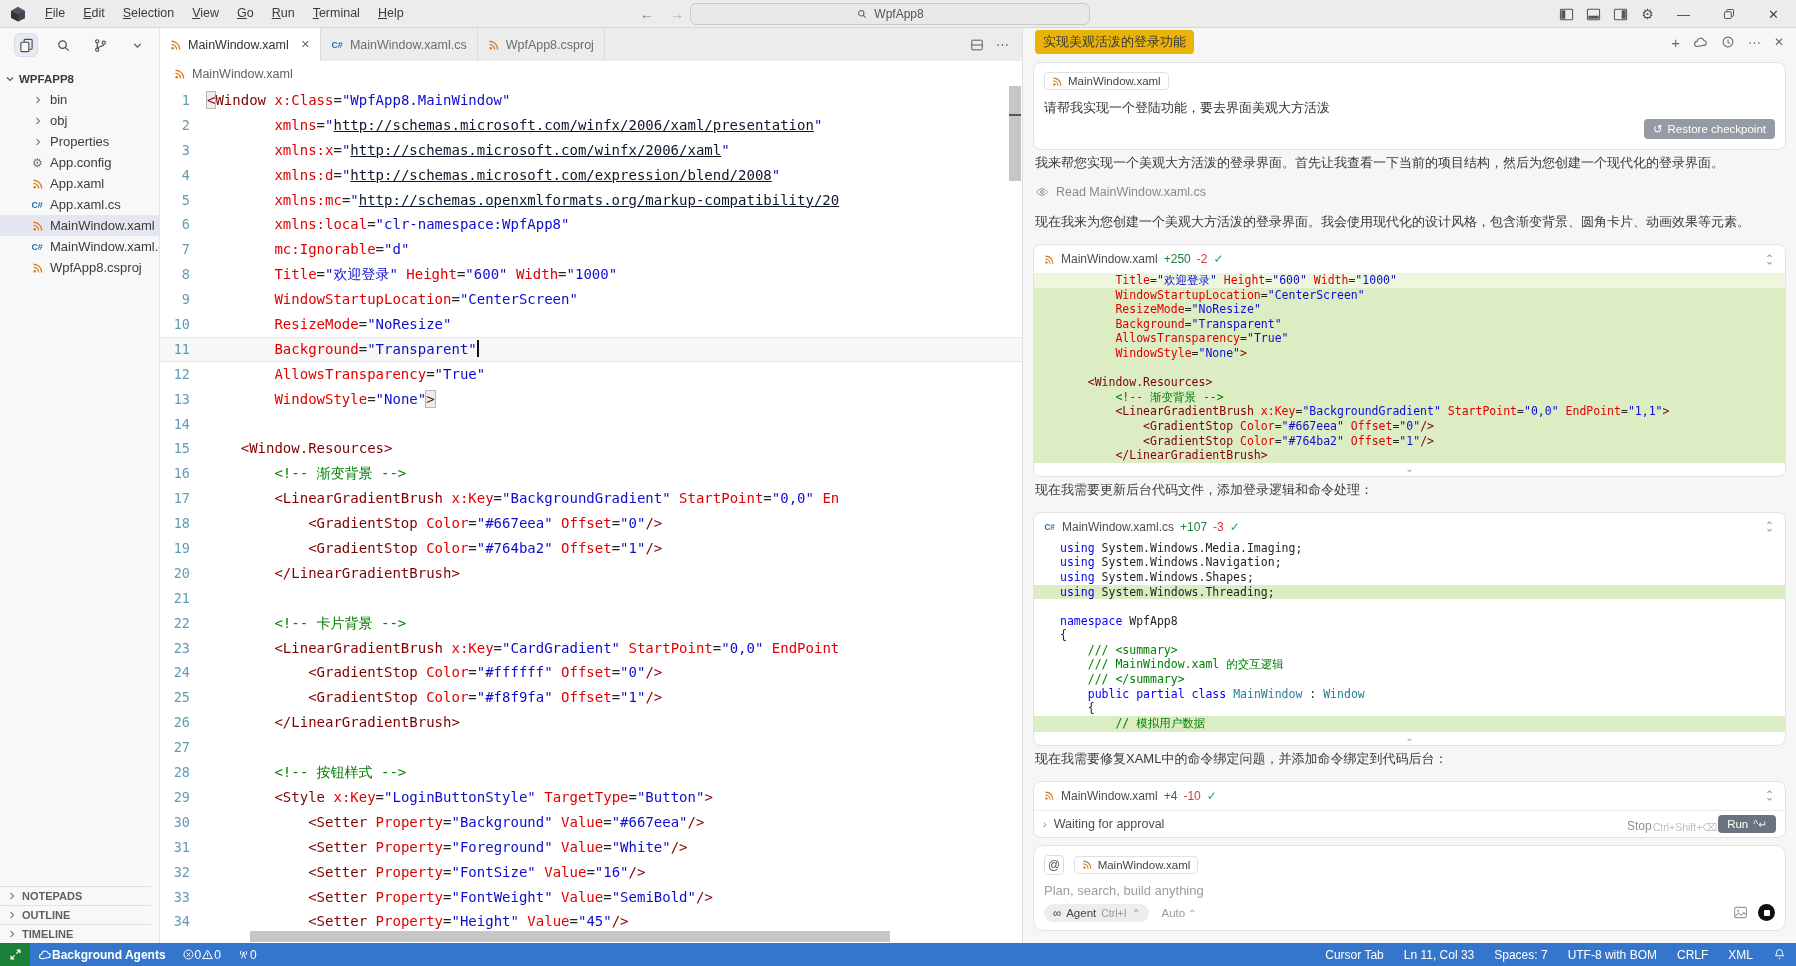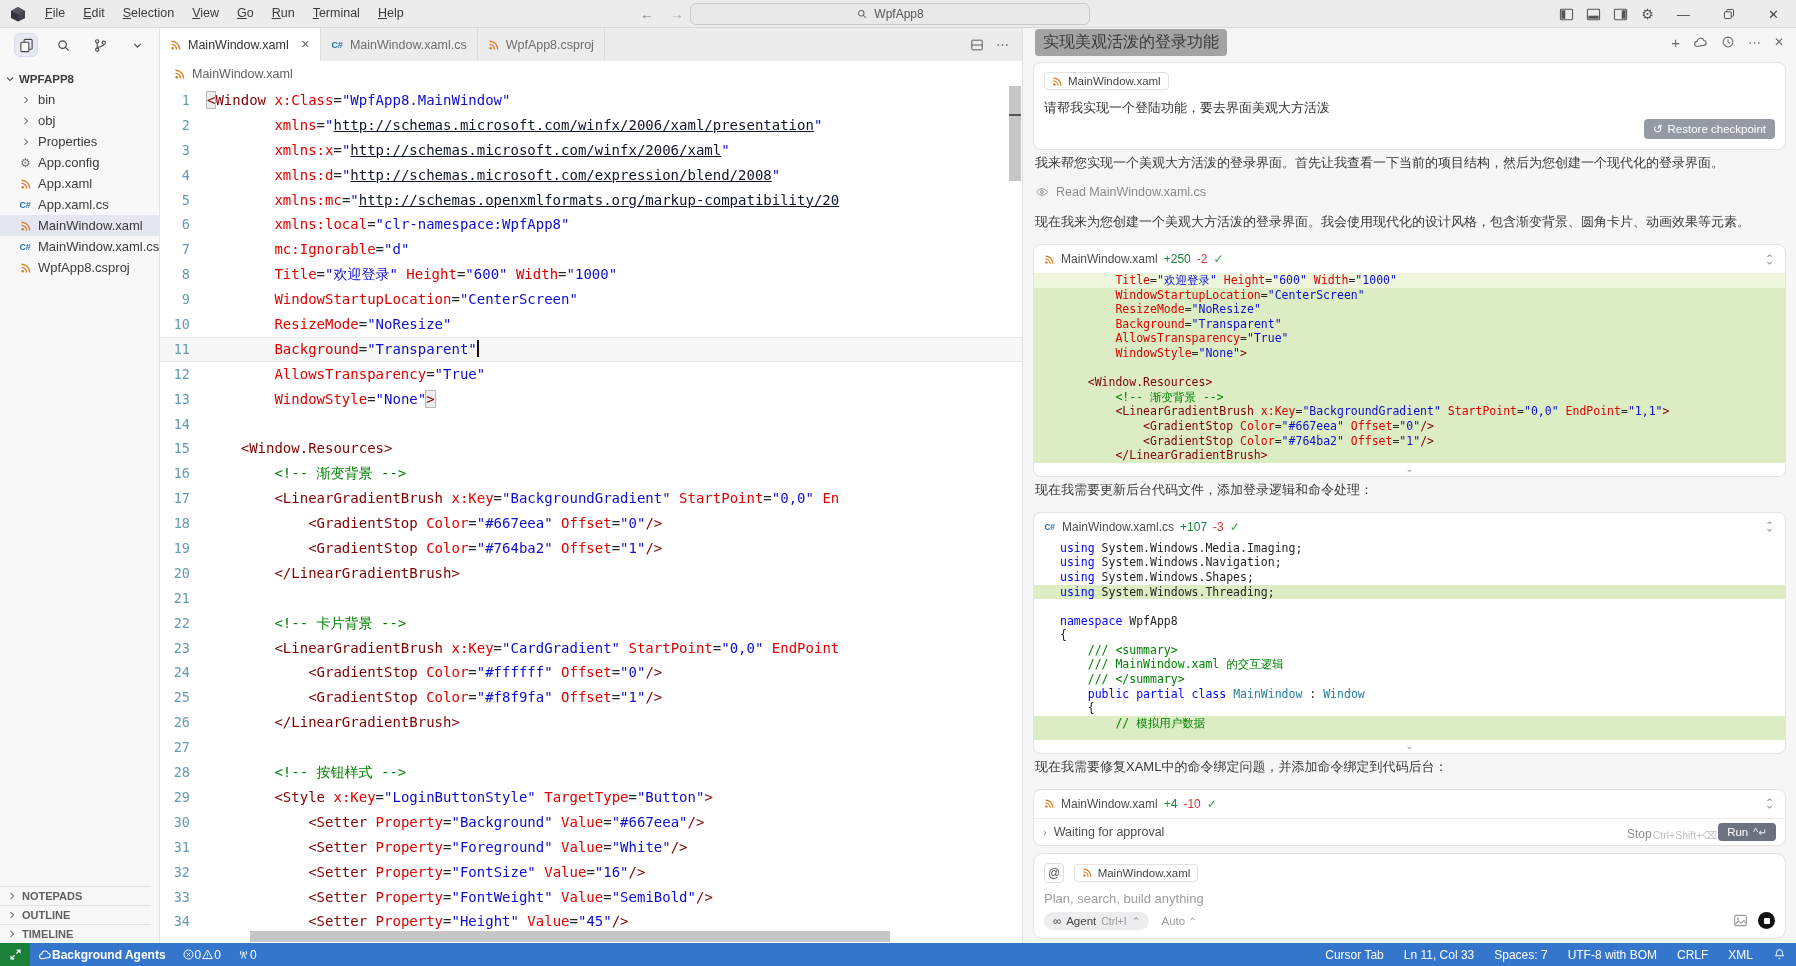--- a/index.html
+++ b/index.html
@@ -23,21 +23,21 @@
   
   .main{position:absolute;top:28px;left:0;right:0;height:915px;display:flex}
 
   
   .sidebar{width:160px;background:#f8f8f8;border-right:1px solid #e5e5e5;position:relative;flex:none}
   .side-icons{height:34px;display:flex;align-items:center;padding-left:14px;gap:13px;color:#4b4b4b}
   .side-icon{width:24px;height:24px;display:flex;align-items:center;justify-content:center;border-radius:6px}
   .side-icon.active{background:#e7e9f3;border:1px solid #d9dcea}
   .tree{padding-top:6px;font-size:13px;color:#3b3b3b}
   .tree-root{display:flex;align-items:center;gap:3px;height:21px;padding-left:4px;font-weight:bold;font-size:11.5px;color:#3b3b3b}
-  .tree-row{display:flex;align-items:center;gap:5px;height:21px;padding-left:18px}
+  .tree-row{display:flex;align-items:center;gap:5px;height:21px;padding-left:30px}
   .tree-row.selected{background:#e4e6f1}
   .tree-row .ticon{width:15px;display:flex;justify-content:center;flex:none}
   .tree-label{white-space:nowrap;overflow:hidden}
   .side-sections{position:absolute;bottom:0;left:0;right:8px}
   .side-section{height:19px;border-top:1px solid #e2e2e2;display:flex;align-items:center;gap:4px;padding-left:6px;font-size:11px;font-weight:bold;color:#5f5f5f}
 
   
   .editor-col{width:862px;flex:none;display:flex;flex-direction:column;background:#fff;position:relative}
   .tabbar{height:33px;background:#ececec;display:flex;align-items:stretch;flex:none}
   .tab{display:flex;align-items:center;gap:6px;padding:0 10px;font-size:12.5px;color:#6d6d6d;border-right:1px solid #dcdcdc;background:#ececec}
@@ -54,39 +54,39 @@
   .sc{color:#008000}.sk{color:#0000ff}.st{color:#267f99}.sp{color:#242424}
   .sx{color:#800000;background:#ededed;box-shadow:0 0 0 1px #b8b8b8}
   .caret{display:inline-block;width:2px;height:17px;background:#111;vertical-align:-3px}
   .vscroll{position:absolute;top:0;right:1px;width:12px;height:95px;background:#c6c6c6}
   .vscroll .mark{position:absolute;top:28px;left:0;right:0;height:2px;background:#555}
   .hscroll{position:absolute;bottom:1px;left:90px;width:640px;height:11px;background:#c6c6c6}
 
   
   .chat{flex:1;background:#f6f6f7;border-left:1px solid #e0e0e0;display:flex;flex-direction:column;overflow:hidden}
   .chat-header{height:28px;display:flex;align-items:center;padding:0 12px;flex:none}
-  .chat-title{background:#a3a3a3;border-radius:4px;padding:3px 8px;font-size:16px;color:#3a3a3a}
+  .chat-title{background:#eab308;border-radius:4px;padding:3px 8px;font-size:13px;color:#3a3a3a}
   .chat-hicons{margin-left:auto;display:flex;align-items:center;gap:13px;color:#6a6a6a;font-size:13px}
   .chat-body{flex:1;padding:0 10px;overflow:hidden}
   .user-card{background:#fff;border:1px solid #e3e3e6;border-radius:8px;margin-top:6px;height:88px;padding:9px 10px;position:relative}
   .file-chip{display:inline-flex;align-items:center;gap:5px;border:1px solid #e1e1e4;border-radius:4px;padding:2px 7px;font-size:11.5px;color:#444;background:#fff}
   .user-text{font-size:13px;color:#333;margin-top:9px}
   .restore-btn{position:absolute;right:10px;bottom:10px;background:#959aa4;color:#fff;font-size:11.5px;border-radius:4px;padding:3px 9px;display:flex;align-items:center;gap:5px}
   .a-text{font-size:13px;color:#3a3a3a;margin:4px 2px 0;line-height:18px}
   .tool-row{display:flex;align-items:center;gap:7px;color:#8b8b8b;font-size:12.5px;margin:13px 2px 14px}
   .diff-card{background:#fff;border:1px solid #e3e3e6;border-radius:8px;margin-top:13px;overflow:hidden}
   .diff-head{height:28px;display:flex;align-items:center;gap:6px;padding:0 10px;font-size:12px;color:#4d4d4d}
   .add{color:#1a7f37}.del{color:#d1373c}.check{color:#2da44e;font-size:12px}
   .unfold{margin-left:auto;color:#a0a0a0}
   .diff-body{font-family:"DejaVu Sans Mono",monospace;font-size:11.5px;position:relative}
   .drow{height:14.6px;line-height:14.6px;white-space:pre;padding-left:26px;overflow:hidden}
   .drow.g{background:#dcedc4}
   .drow.l{background:#eef6dd}
   .drow.w{background:#fff}
-  .drow.clip{height:24px}
+  .drow.clip{height:16px}
   .expander{height:13px;text-align:center;color:#9a9a9a;font-size:10px;line-height:11px}
   .approval-row{height:27px;border-top:1px solid #ececec;display:flex;align-items:center;gap:7px;padding:0 9px;font-size:12.5px;color:#4d4d4d}
   .approval-row .chev{color:#8a8a8a;font-size:11px}
   .approval-right{margin-left:auto;display:flex;align-items:flex-end;gap:1px}
   .stop-label{color:#8e8e8e;font-size:12px}
   .stop-keys{color:#c0c0c0;font-size:10.5px}
   .run-btn{background:#6b7280;color:#fff;border-radius:4px;font-size:11.5px;padding:3px 9px;display:flex;gap:5px;align-items:center}
   .run-keys{opacity:.85;font-size:10.5px}
   .input-card{background:#fff;border:1px solid #e3e3e6;border-radius:10px;margin-top:7px;height:86px;padding:9px 10px;position:relative}
   .at-btn{display:inline-flex;width:20px;height:20px;border:1px solid #dcdcdf;border-radius:4px;align-items:center;justify-content:center;font-size:12px;color:#555;vertical-align:middle}

